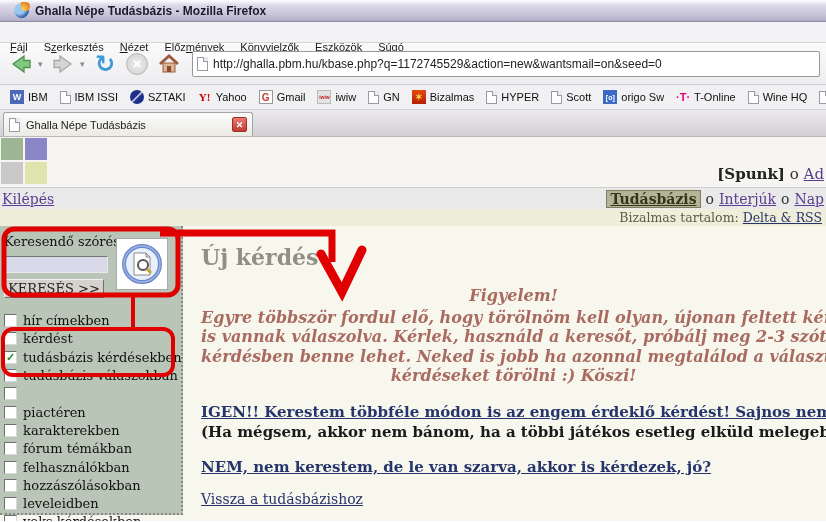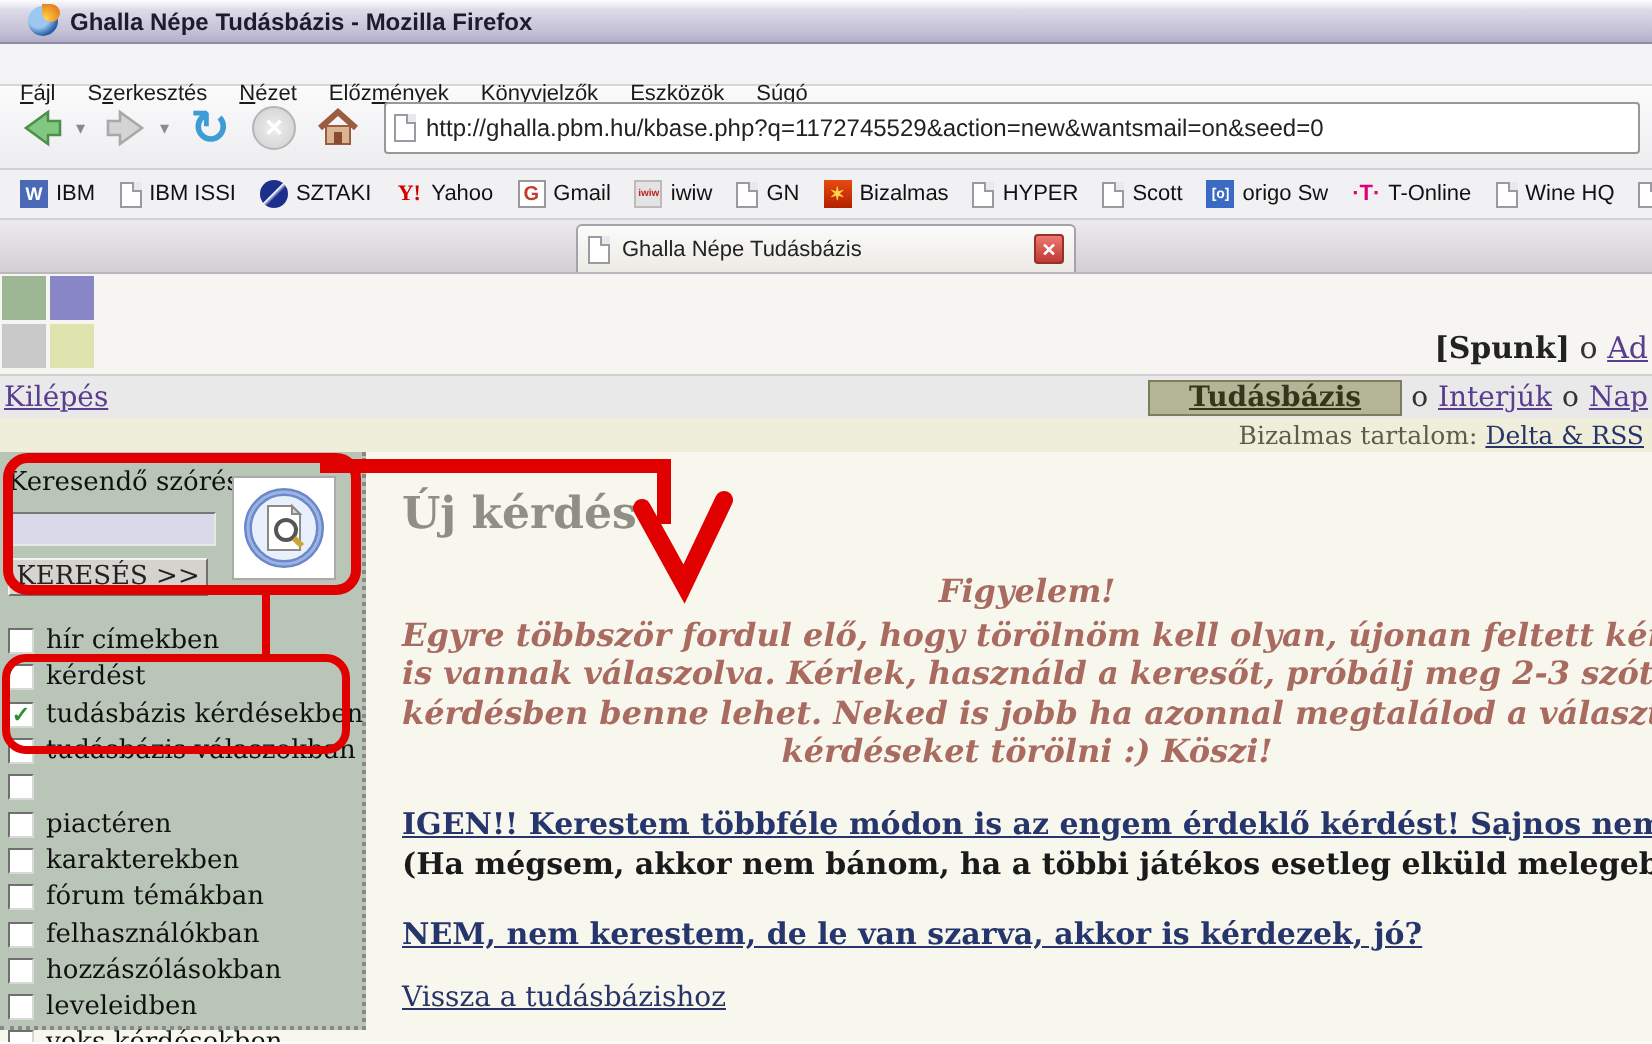--- a/index.html
+++ b/index.html
@@ -60,21 +60,21 @@
   .icon-iwiw { background:#e3e3e3; border:1px solid #bbb; color:#c22222; font-size:5px; }
   .icon-iwiw::before { content:"iwiw"; }
   .icon-beholder { background: linear-gradient(#e84a10, #b22000); color:#ffd24d; font-size:9px; }
   .icon-beholder::before { content:"✶"; }
   .icon-origo { background:#3a6bc4; color:#fff; font-size:7px; }
   .icon-origo::before { content:"[o]"; }
   .icon-tonline { color:#e20074; font-size:11px; }
   .icon-tonline::before { content:"·T·"; }
 
   .tabbar { height: 27px; background: linear-gradient(#eceaee, #d2d0d5); border-bottom: 1px solid #b9b7bd;
-    display: flex; align-items: flex-end; padding: 3px 3px 0; justify-content: center; }
+    display: flex; align-items: flex-end; padding: 3px 3px 0; }
   .tab { width: 250px; height: 24px; background: linear-gradient(#fbfbfa, #eceae4);
     border: 1px solid #a5a3aa; border-bottom: none; border-radius: 3px 3px 0 0;
     display: flex; align-items: center; gap: 6px; padding: 0 5px; font-size: 11px; color: #222; }
   .tab-close { width: 15px; height: 15px; margin-left: auto; border-radius: 2px;
     background: linear-gradient(#ea7a72, #c03a32); border: 1px solid #993028; color: #fff;
     font-size: 9px; font-weight: bold; display:flex; align-items:center; justify-content:center; }
 
   
   .page { position: relative; height: 384px; background: #f8f7ee; font-family: "DejaVu Serif", serif; overflow: hidden; }
   .site-header { height: 50px; background: #f6f5f1; display: flex; align-items: flex-start; position: relative; }
@@ -84,21 +84,21 @@
   .sq3 { background: #c9c9c9; } .sq4 { background: #dfe3ae; }
   .site-title { font-size: 37px; font-weight: bold; color: #9b9b94; margin: 2px 0 0 10px; letter-spacing: 1px; }
   .user-box { position: absolute; right: 2px; bottom: 4px; font-size: 15px; color: #222; }
   .user-name { font-weight: bold; }
   .lnk-purple { color: #5a3d8f; text-decoration: underline; }
   .lnk-navy { color: #27346a; text-decoration: underline; }
 
   .nav-row { height: 22px; background: #e9e9e9; border-top: 1px solid #cfcfcf; display: flex;
     align-items: center; font-size: 14px; padding: 0 2px; }
   .nav-right { margin-left: auto; display: flex; align-items: center; gap: 5px; white-space: nowrap; }
-  .nav-active { background: #b4b496; border: 1px solid #7d7d5e; padding: 0 19px; font-weight: bold;
+  .nav-active { background: #b4b496; border: 1px solid #7d7d5e; padding: 0 3px; font-weight: bold;
     color: #35351c; text-decoration: underline; }
   .nav-sep { color: #333; }
 
   .info-row { height: 17px; background: #efeeda; font-size: 12.5px; color: #5c5c48;
     display: flex; justify-content: flex-end; align-items: center; padding-right: 4px; gap: 4px; }
 
   .content-area { position: relative; display: flex; height: 295px; }
   .sidebar { width: 183px; height: 289px; background: #b9c5b6; border-right: 2px dotted #888;
     border-bottom: 2px dotted #888; padding: 8px 6px 0 4px; flex: 0 0 auto; position: relative; }
   .search-label { font-size: 13px; color: #111; margin-bottom: 4px; }

